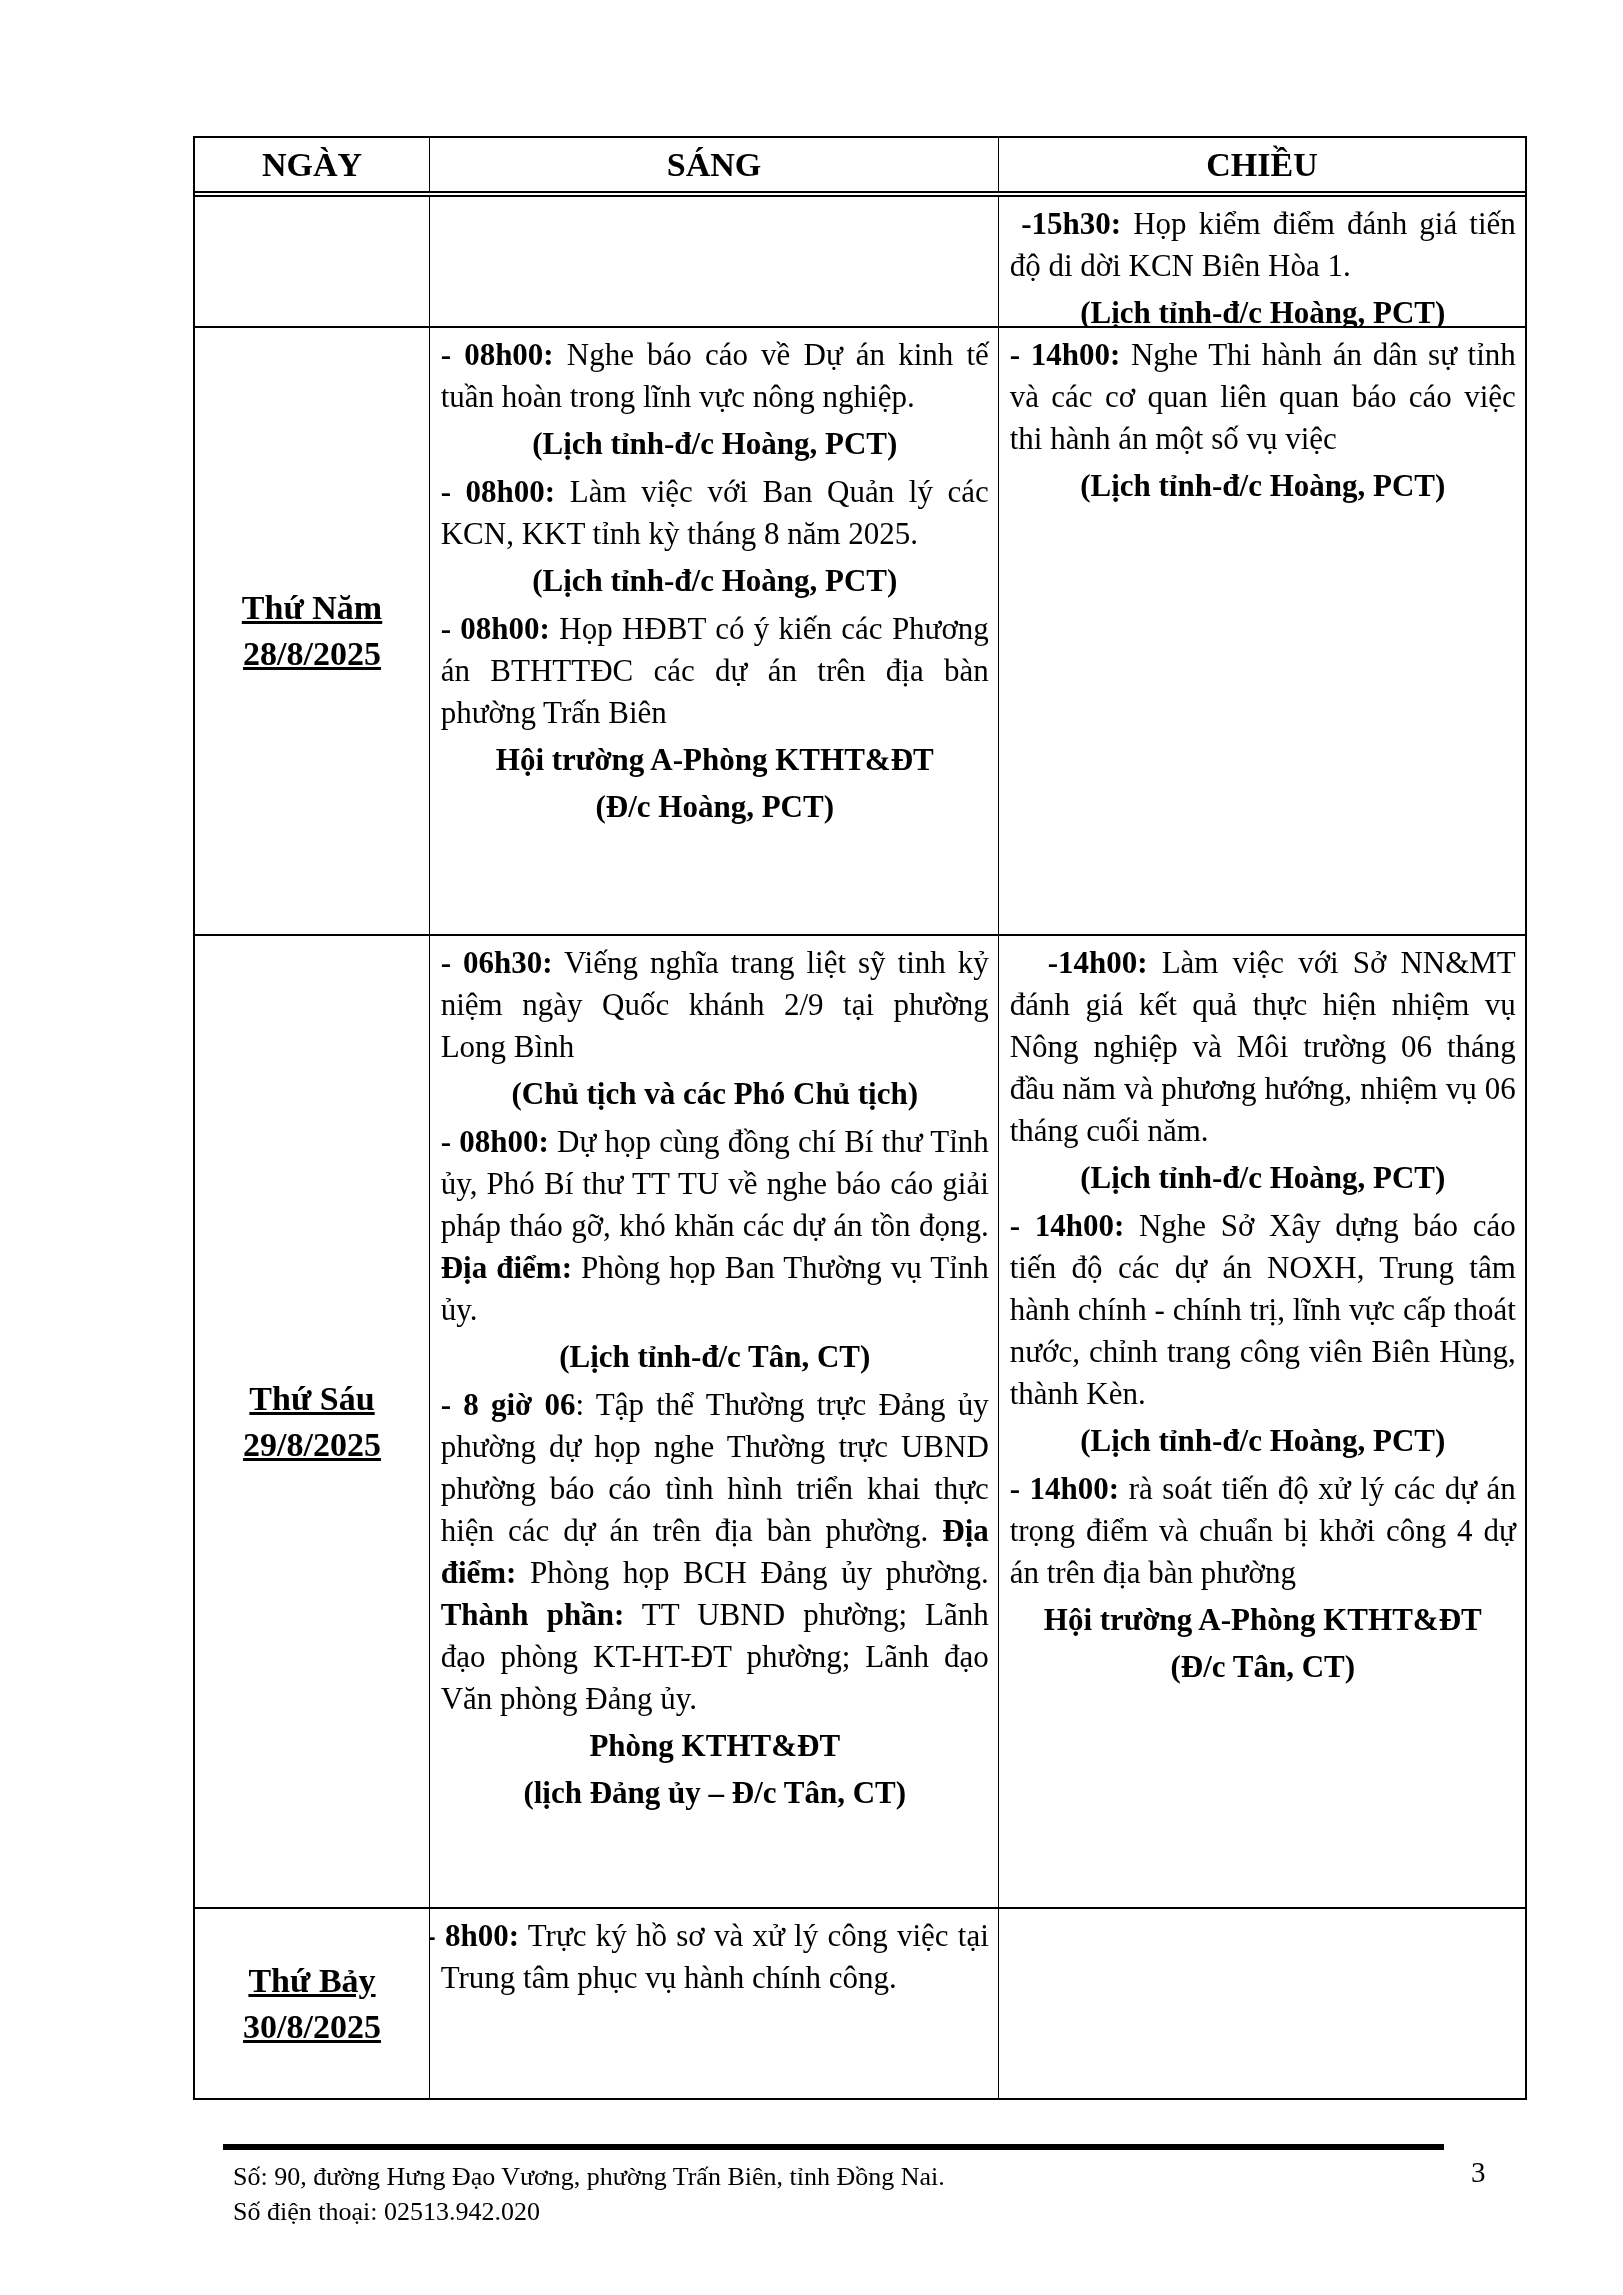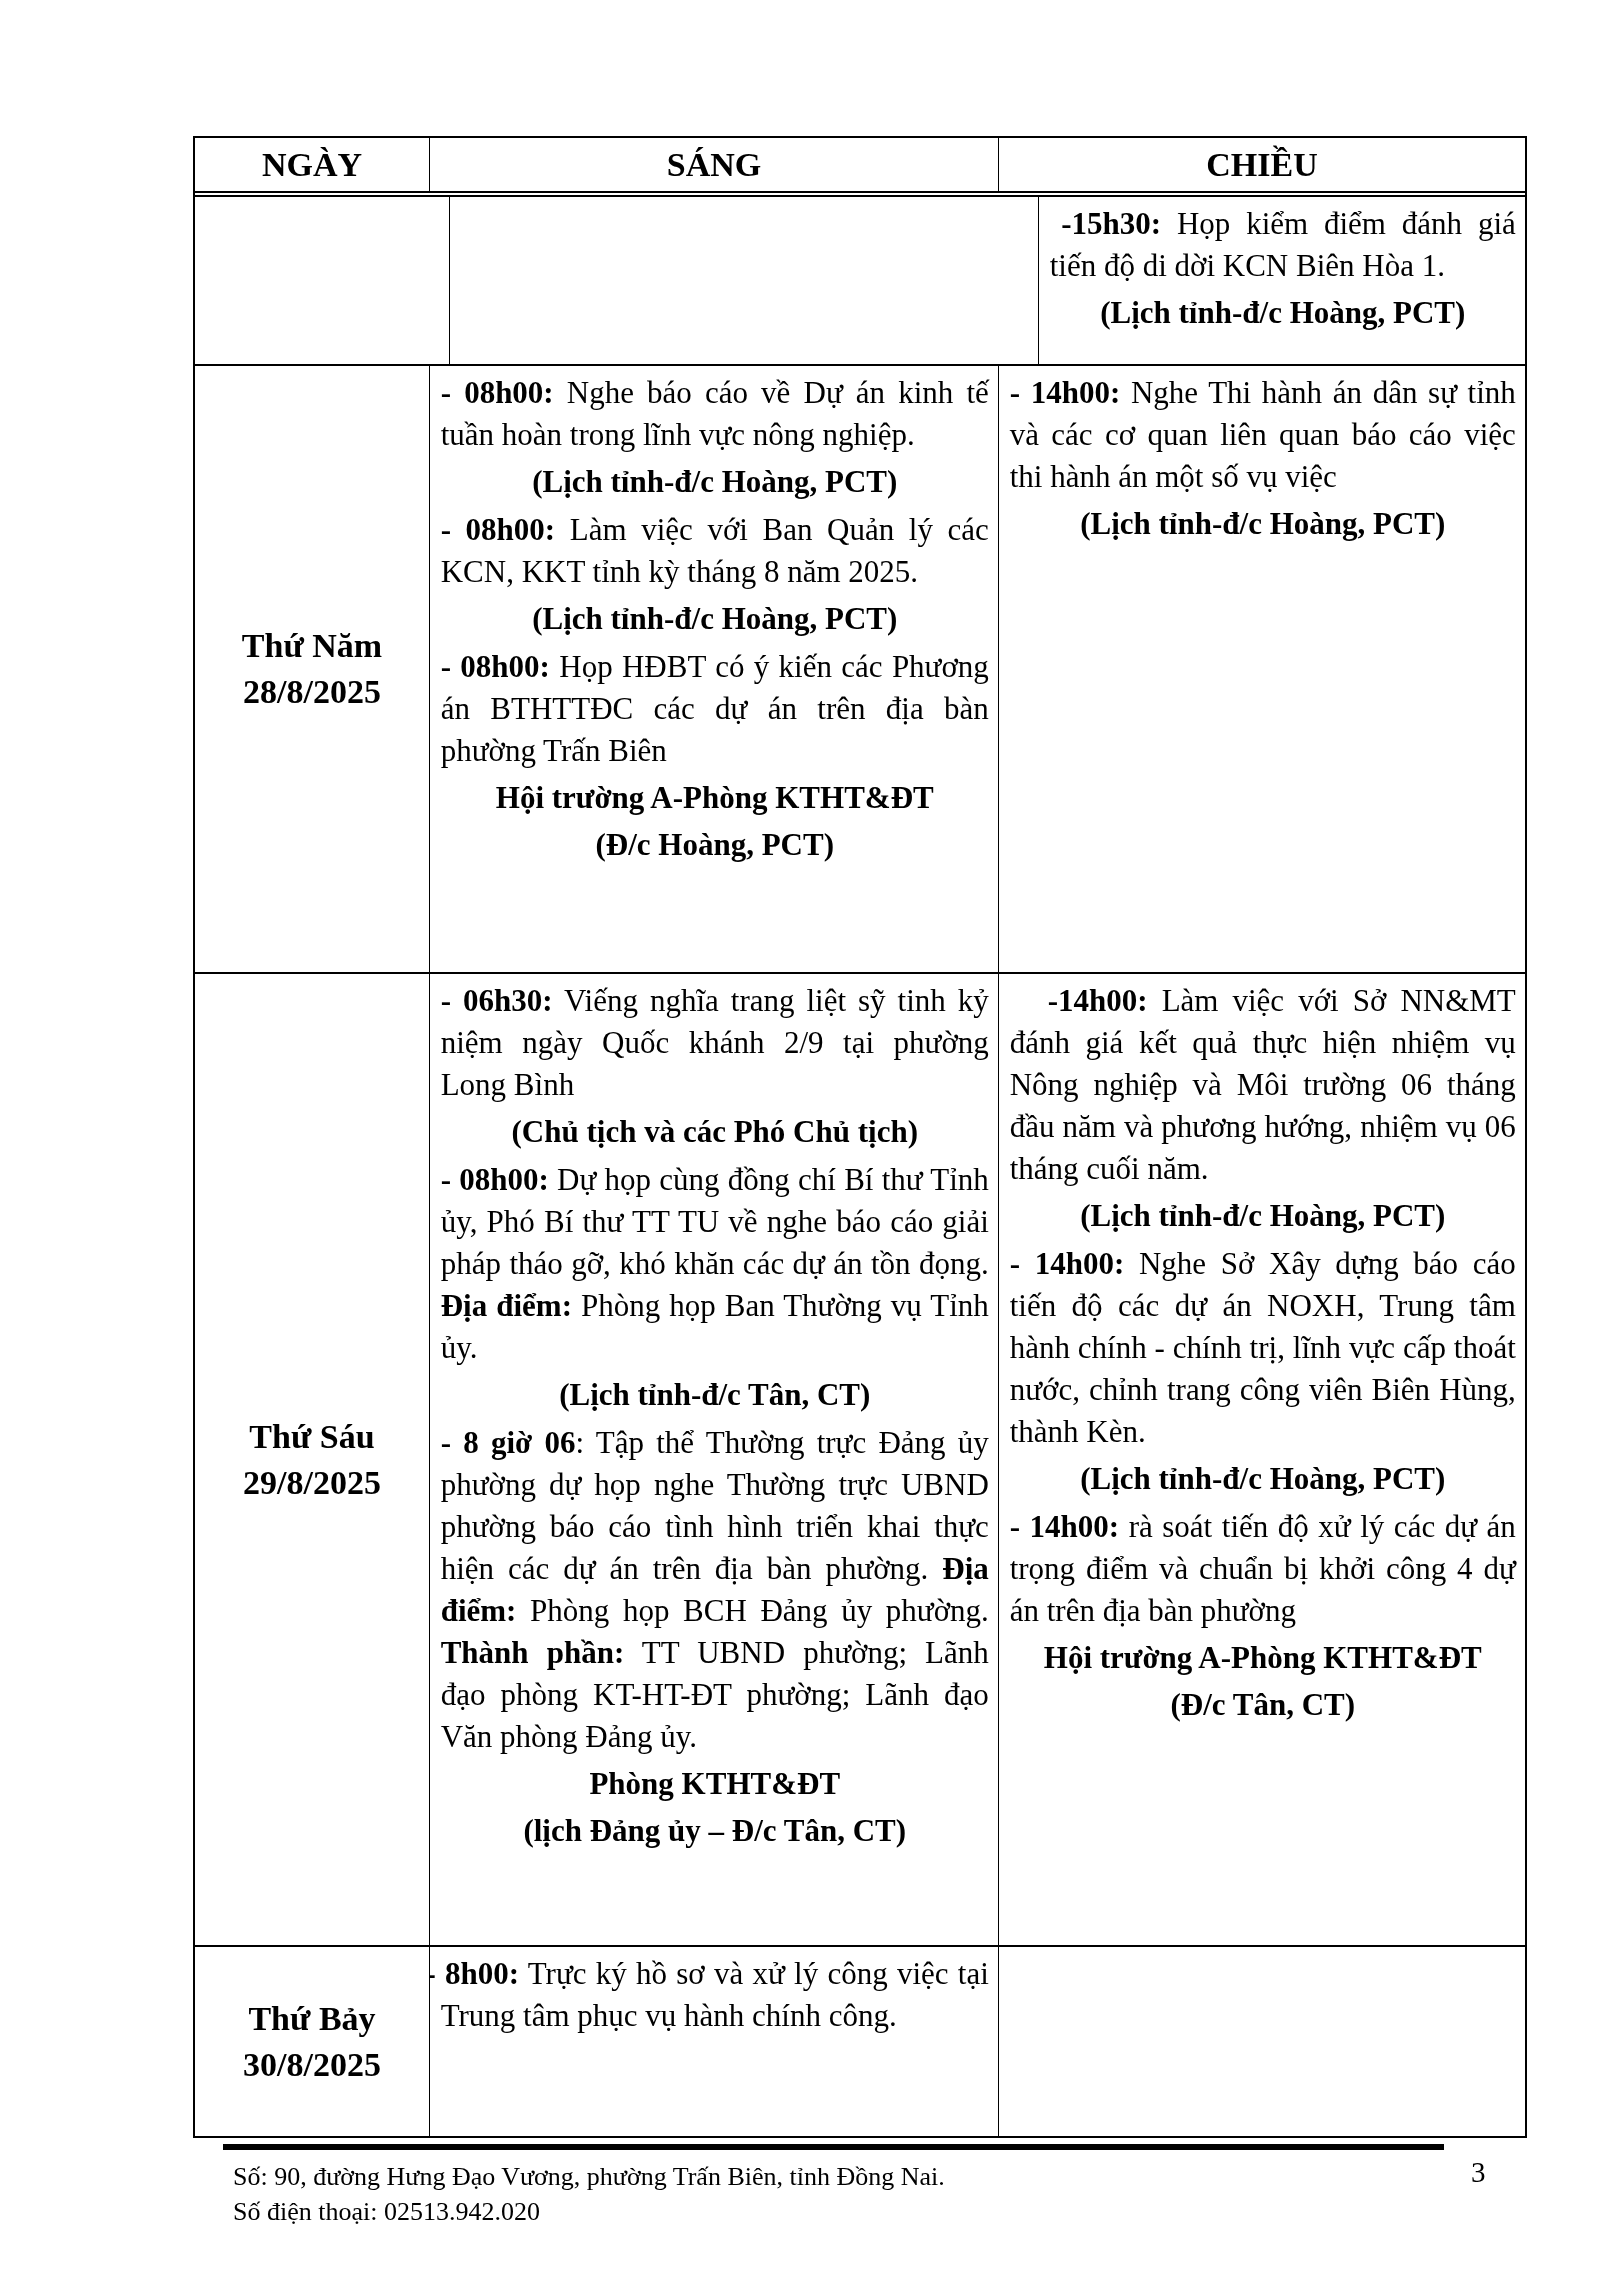--- a/index.html
+++ b/index.html
@@ -17,39 +17,40 @@
   
   .tbl {
     position:absolute;
     left:193px; top:136px;
     width:1334px;
     border:2.3px solid #000;
     background:#fff;
   }
   .row { display:flex; }
   .row.header { height:59px; border-bottom:6.1px double #000; }
-  .row.r1 { height:167px;gap:20px; }
+  .row.r1 { height:129px; }
   .row.r2 { height:608px; border-top:2.3px solid #000; }
   .row.r3 { height:973px; border-top:2.3px solid #000; }
   .row.r4 { height:191px; border-top:2.3px solid #000; }
 
   .row > .c { height:100%; overflow:hidden; }
   .row > .c:nth-child(1) { width:234px; }
   .row > .c:nth-child(2) { width:569px; }
   .row > .c:nth-child(3) { flex:1; }
   .row > .c + .c { border-left:1.5px solid #000; }
 
   .hc {
     display:flex; align-items:center; justify-content:center;
     font-weight:bold; font-size:34px;
   }
   .day {
     display:flex; flex-direction:column;
     align-items:center; justify-content:center;
     text-align:center;
+    text-decoration:underline;
   }
   .dayline { font-weight:bold; font-size:34px; line-height:46px; }
 
   .c.bodycell { padding:6.1px 9.2px 0 10.7px; font-size:31px; }
   .p { margin:0; line-height:42px; text-align:justify; }
   .p.center { text-align:center; margin:5.4px 0; }
   .p b { font-weight:bold; }
 
   
   .footer-rule {

